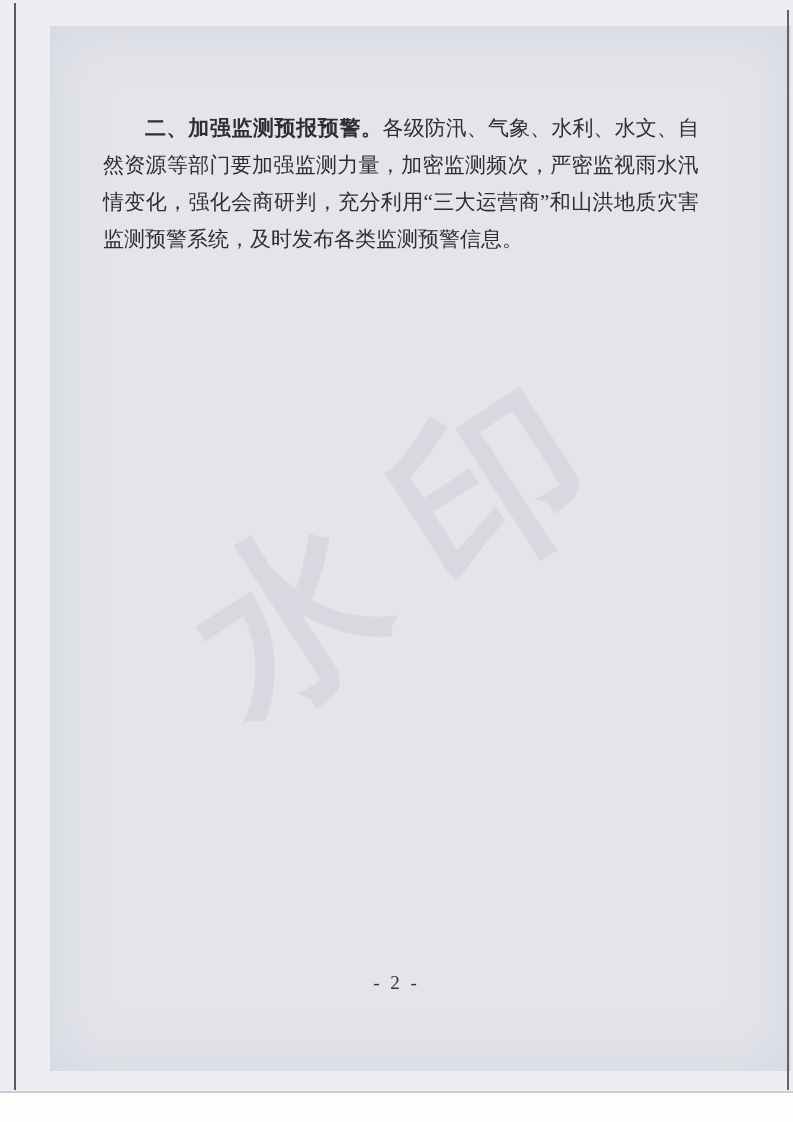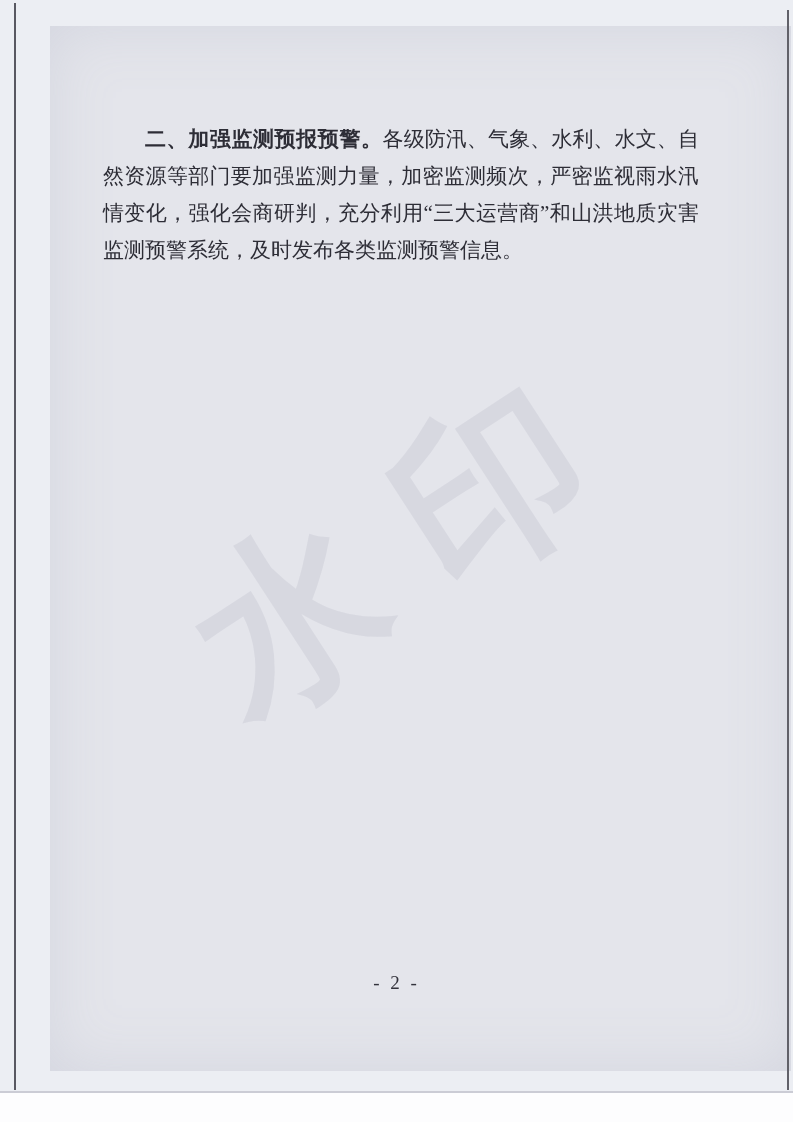--- a/index.html
+++ b/index.html
@@ -67,21 +67,20 @@
   }
   
   .content {
     position: absolute;
     left: 103px; top: 110px;
     width: 596px;
     font-size: 21px;
     line-height: 37px;
     color: #2d2d36;
     text-align: justify;
-    margin-top: 11px;
   }
   .content p {
     margin: 0;
     text-indent: 2em;
   }
   .content p b {
     letter-spacing: 0.5px;
   }
   .date-line {
     margin-top: 58px;

